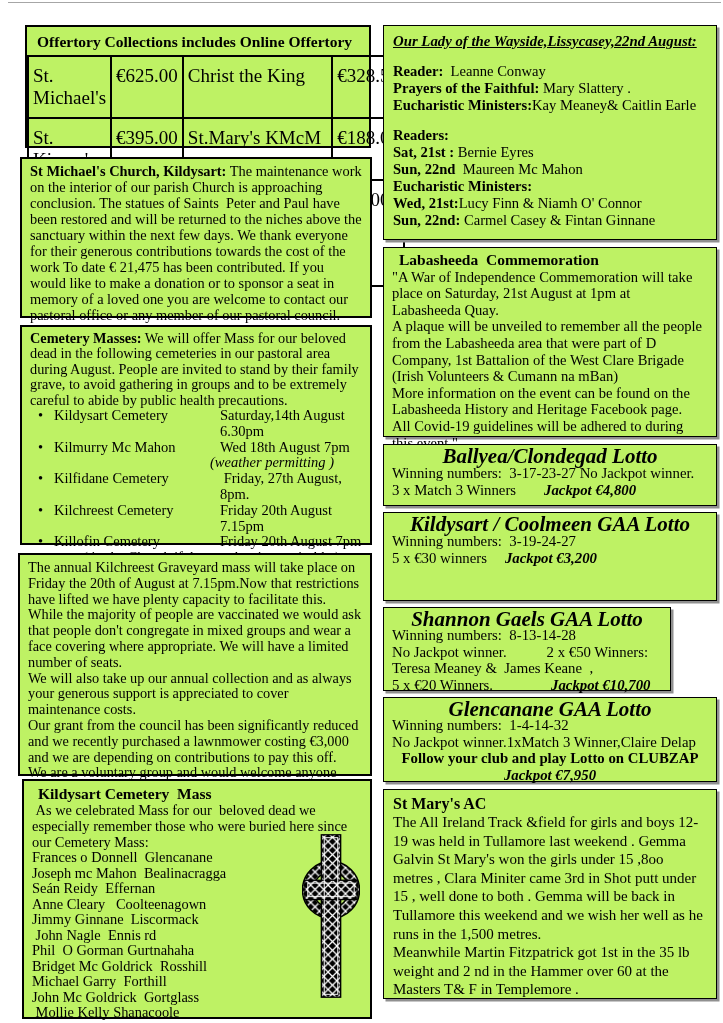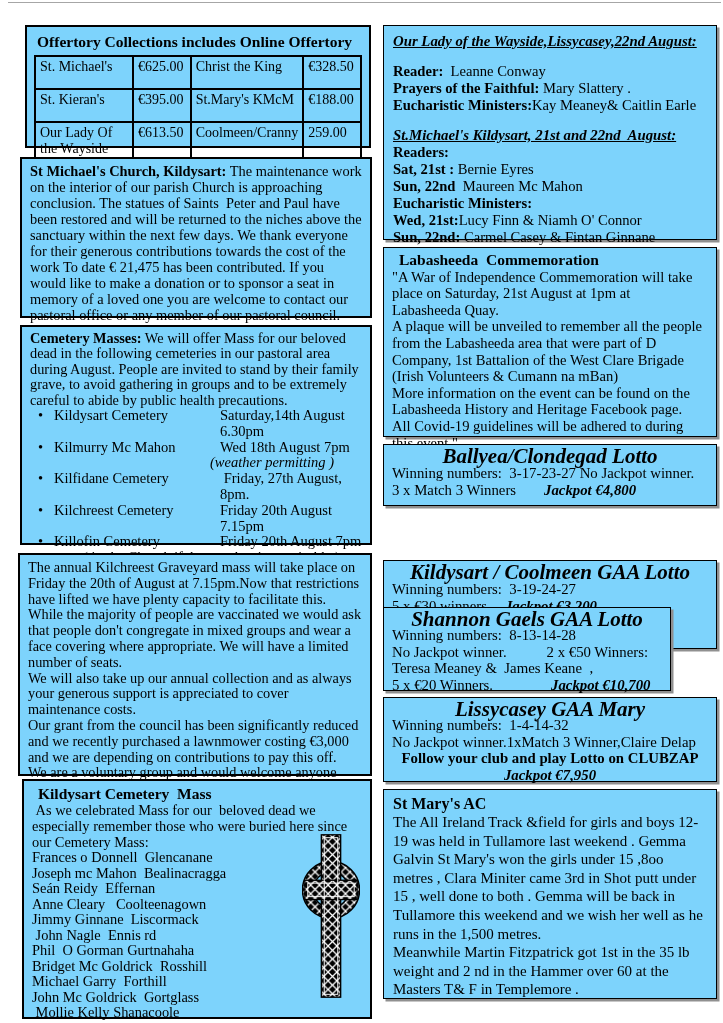--- a/index.html
+++ b/index.html
@@ -1,28 +1,28 @@
 <!DOCTYPE html>
 <html><head>
 <meta charset="utf-8">
 <style>
   html,body{margin:0;padding:0;background:#ffffff;}
   .page{position:relative;width:723px;height:1023px;background:#fff;overflow:hidden;
         font-family:"Liberation Serif","DejaVu Serif",serif;color:#000;}
   .toprule{position:absolute;left:8px;top:2px;width:713px;height:1px;background:#a6a6a6;}
-  .box{position:absolute;background:#7dd3fc;border:2px solid #000;box-sizing:border-box;}
+  .box{position:absolute;background:#bef264;border:2px solid #000;box-sizing:border-box;}
   .rbox{border:1.6px solid #000;box-shadow:2.5px 2.5px 0 0 #909090;}
   .b{font-weight:bold;}
   .pre{white-space:pre-wrap;}
   .prl{white-space:pre-line;}
 
   
   .off-title{font-size:15.5px;font-weight:bold;margin:6px 0 4px 10px;}
   .off-table{border-collapse:collapse;margin:0 auto;width:328px;}
-  .off-table td{border:2px solid #000;padding:2px 4px;font-size:14px;vertical-align:top;}
+  .off-table td{border:2px solid #000;padding:8px 4px;font-size:19px;vertical-align:top;}
   .off-table tr{height:33px;}
   .oc0{width:126px;} .oc1{width:50px;} .oc2{width:92px;} .oc3{width:50px;}
 
   
   .stm{padding:4px 8px;font-size:14.4px;line-height:16px;}
 
   
   .cem{padding:4px 8px;font-size:14.3px;line-height:15.4px;}
   .crow{display:flex;white-space:pre-wrap;line-height:15.8px;font-size:14.5px;}
   .crow::before{content:"\2022";width:24px;padding-left:8px;box-sizing:border-box;}
@@ -152,21 +152,20 @@
     </svg>
   </section>
 
   <section class="box rbox min" style="left:383px;top:25px;width:334px;height:215px;">
     <div class="minh">Our Lady of the Wayside,Lissycasey,22nd August:</div>
     <div class="gap"></div>
     <div class="mline"><span class="b">Reader:</span><span>  Leanne Conway</span></div>
     <div class="mline"><span class="b">Prayers of the Faithful:</span><span> Mary Slattery .</span></div>
     <div class="mline"><span class="b">Eucharistic Ministers:</span><span>Kay Meaney&amp; Caitlin Earle</span></div>
     <div class="gap"></div>
-    <div class="minh">St.Michael's Kildysart, 21st and 22nd  August:</div>
     <div class="mline"><span class="b">Readers:</span><span></span></div>
     <div class="mline"><span class="b">Sat, 21st :</span><span> Bernie Eyres</span></div>
     <div class="mline"><span class="b">Sun, 22nd</span><span>  Maureen Mc Mahon</span></div>
     <div class="mline"><span class="b">Eucharistic Ministers:</span><span></span></div>
     <div class="mline"><span class="b">Wed, 21st:</span><span>Lucy Finn &amp; Niamh O' Connor</span></div>
     <div class="mline"><span class="b">Sun, 22nd:</span><span> Carmel Casey &amp; Fintan Ginnane</span></div>
   </section>
 
   <section class="box rbox lab" style="left:383px;top:247px;width:334px;height:190px;">
     <div class="lab-title">Labasheeda  Commemoration</div>
@@ -176,39 +175,39 @@
 More information on the event can be found on the Labasheeda History and Heritage Facebook page.
 All Covid-19 guidelines will be adhered to during this event."</div>
   </section>
 
   <section class="box rbox lotto" style="left:383px;top:444px;width:334px;height:62px;">
     <div class="lt">Ballyea/Clondegad Lotto</div>
     <div class="pre">Winning numbers:  3-17-23-27 No Jackpot winner.</div>
     <div class="pre"><span>3 x Match 3 Winners</span><span class="jack ml28">Jackpot €4,800</span></div>
   </section>
 
-  <section class="box rbox lotto" style="left:383px;top:512px;width:334px;height:89px;margin-top:48px;">
+  <section class="box rbox lotto" style="left:383px;top:512px;width:334px;height:89px;">
     <div class="lt">Kildysart / Coolmeen GAA Lotto</div>
     <div class="pre">Winning numbers:  3-19-24-27</div>
     <div class="pre"><span>5 x €30 winners</span><span class="jack ml18">Jackpot €3,200</span></div>
   </section>
 
   <section class="box rbox lotto sh" style="left:383px;top:607px;width:288px;height:84px;">
     <div class="lt">Shannon Gaels GAA Lotto</div>
     <div class="pre">Winning numbers:  8-13-14-28</div>
     <div class="split">
         <span>No Jackpot winner.</span>
         <span>2 x €50 Winners:</span>
       </div>
     <div class="pre">Teresa Meaney &amp;  James Keane  ,</div>
     <div class="pre"><span>5 x €20 Winners.</span><span class="jack ml58">Jackpot €10,700</span></div>
   </section>
 
   <section class="box rbox lotto sh" style="left:383px;top:697px;width:334px;height:85px;">
-    <div class="lt">Lissycasey GAA Mary</div>
+    <div class="lt">Glencanane GAA Lotto</div>
     <div class="pre">Winning numbers:  1-4-14-32</div>
     <div class="pre">No Jackpot winner.1xMatch 3 Winner,Claire Delap</div>
     <div class="ctr b">Follow your club and play Lotto on CLUBZAP</div>
     <div class="ctr jack">Jackpot €7,950</div>
   </section>
 
   <section class="box rbox sma" style="left:383px;top:789px;width:334px;height:210px;font-family:Liberation Serif, serif;">
     <div class="sma-title">St Mary's AC</div>
     <div class="sma-body prl"> The All  Ireland Track &amp;field  for girls and boys 12-19 was held in Tullamore last weekend . Gemma Galvin St Mary's won the girls under 15 ,8oo metres , Clara Miniter came 3rd in Shot putt under 15 , well done to both . Gemma will be back in Tullamore this weekend and we wish her well as he runs in the 1,500 metres.
  Meanwhile Martin Fitzpatrick got 1st in the 35 lb weight and 2 nd in the Hammer over 60 at the Masters  T&amp; F in Templemore  .</div>

